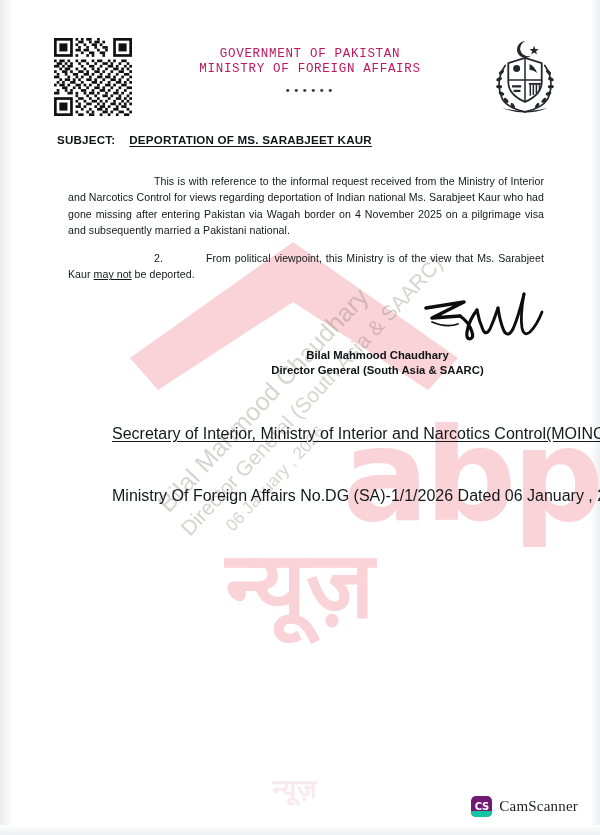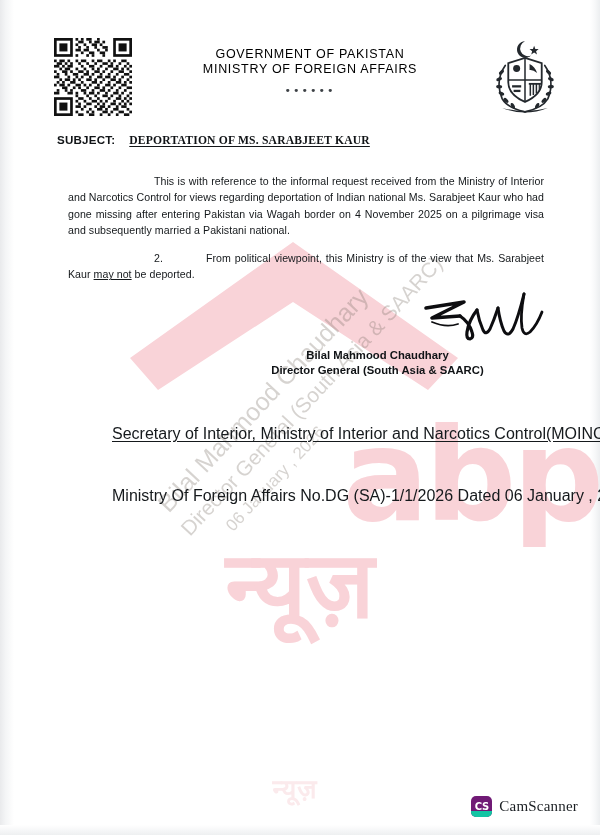--- a/index.html
+++ b/index.html
@@ -141,24 +141,24 @@
 
   .header-titles {
     position: absolute;
     left: 170px;
     top: 47px;
     width: 280px;
     text-align: center;
     z-index: 8;
   }
   .header-line {
-    font-family: Liberation Sans, sans-serif;
+    font-family: Liberation Mono, monospace;
     font-size: 12.5px;
     letter-spacing: 0.7px;
-    color: #000000;
+    color: #be185d;
     line-height: 15px;
     white-space: nowrap;
   }
   .header-dots {
     margin-top: 7px;
     font-size: 11px;
     letter-spacing: 2px;
     color: #3c4145;
     font-family: "DejaVu Sans", sans-serif;
   }
@@ -182,21 +182,20 @@
     align-items: baseline;
     font-size: 11.6px;
     font-weight: 700;
     color: #111417;
     letter-spacing: 0.2px;
   }
   .subject-label { margin-right: 14px; }
   .subject-value {
     text-decoration: underline;
     text-underline-offset: 2px;
-    font-family: Liberation Serif, serif;
   }
 
   
   .body-block {
     position: absolute;
     left: 57px;
     top: 162px;
     width: 498px;
     z-index: 8;
   }

